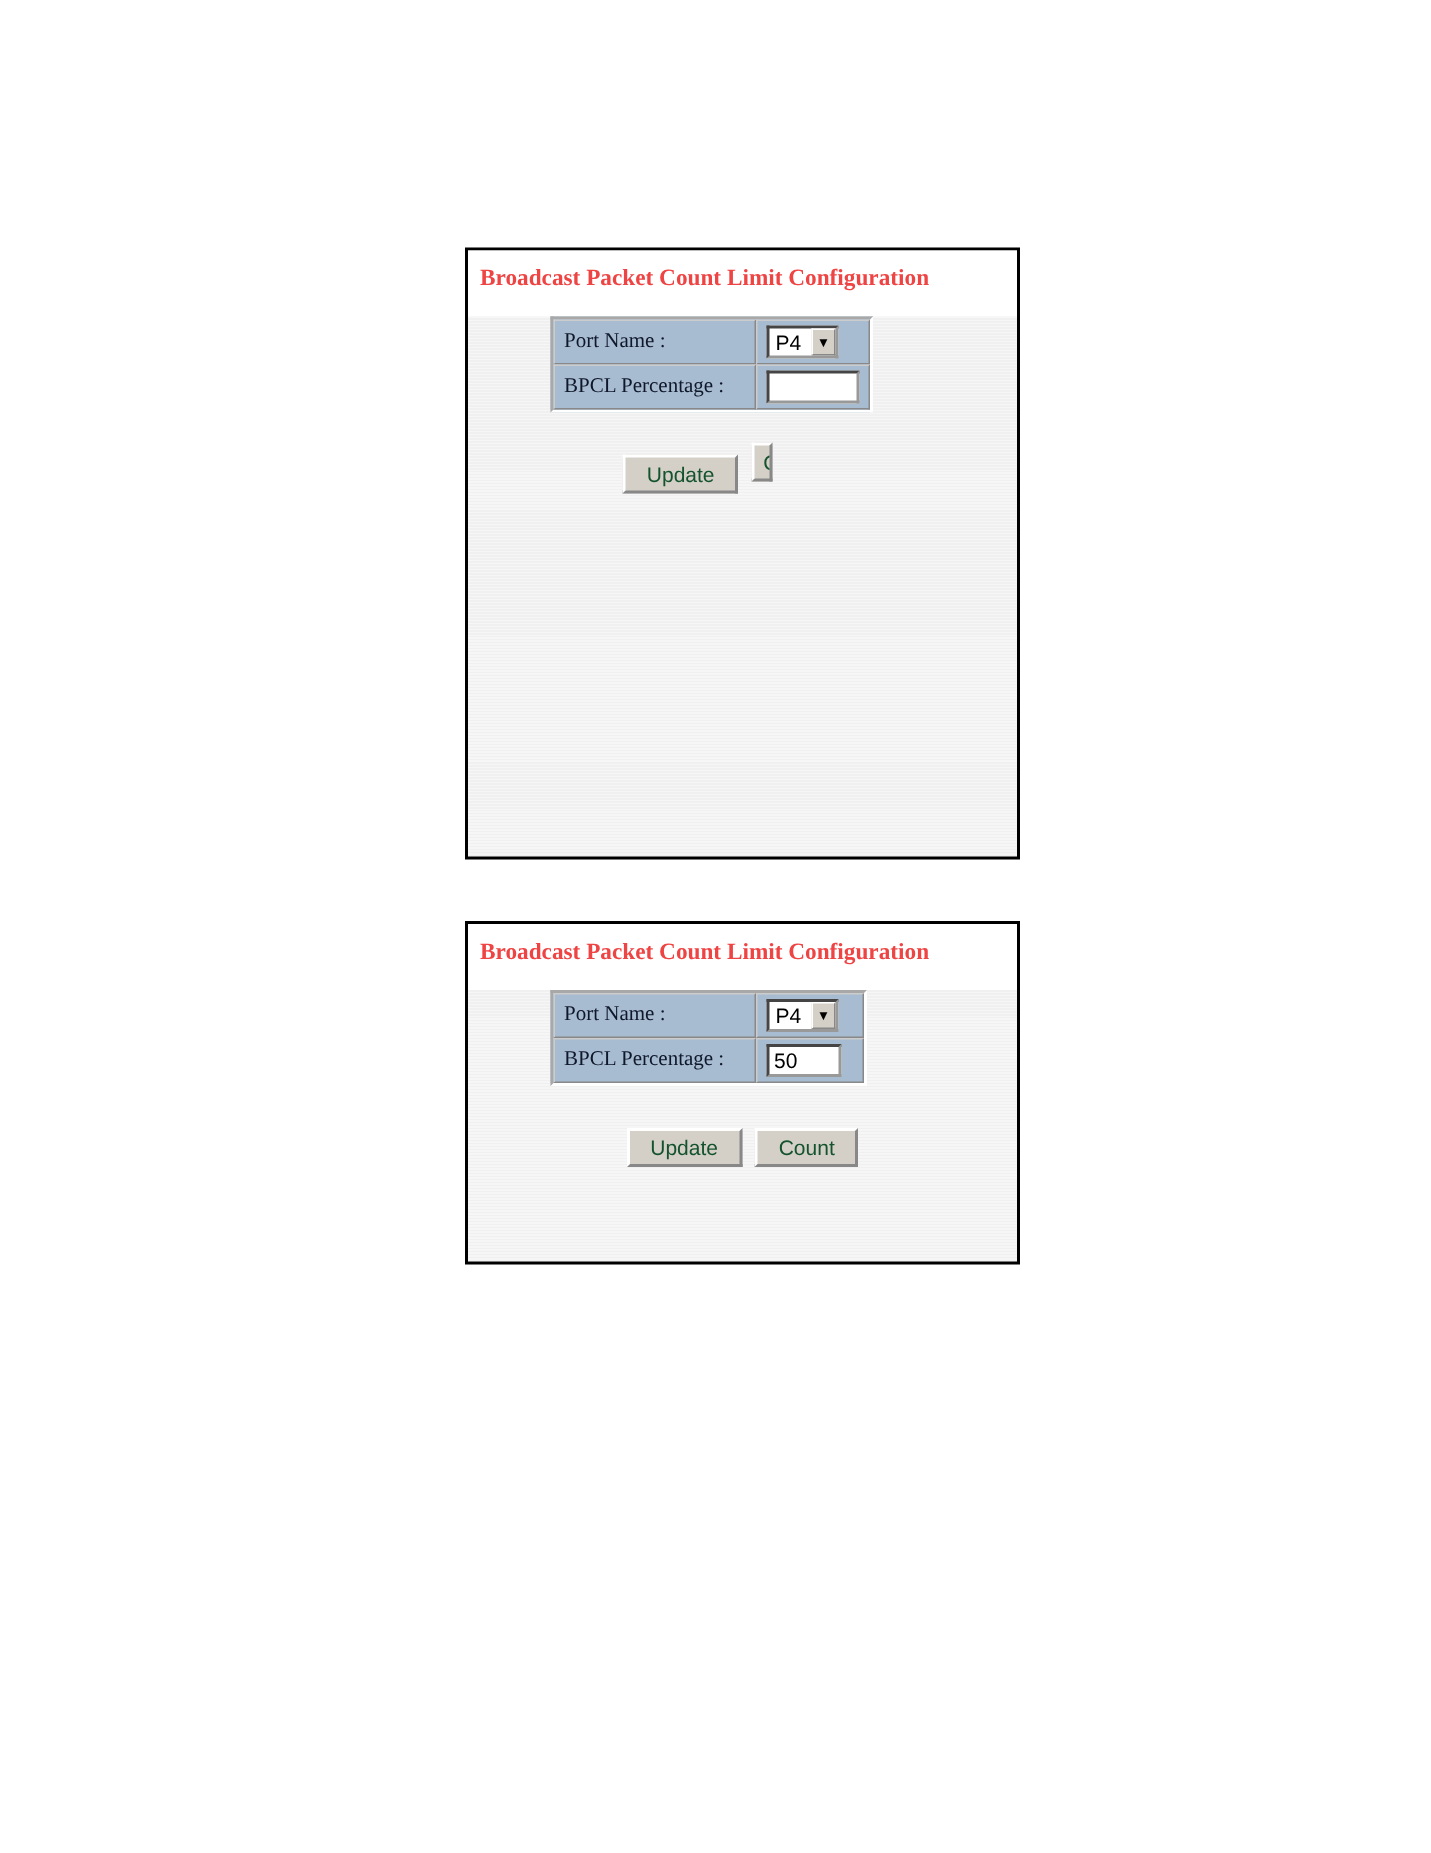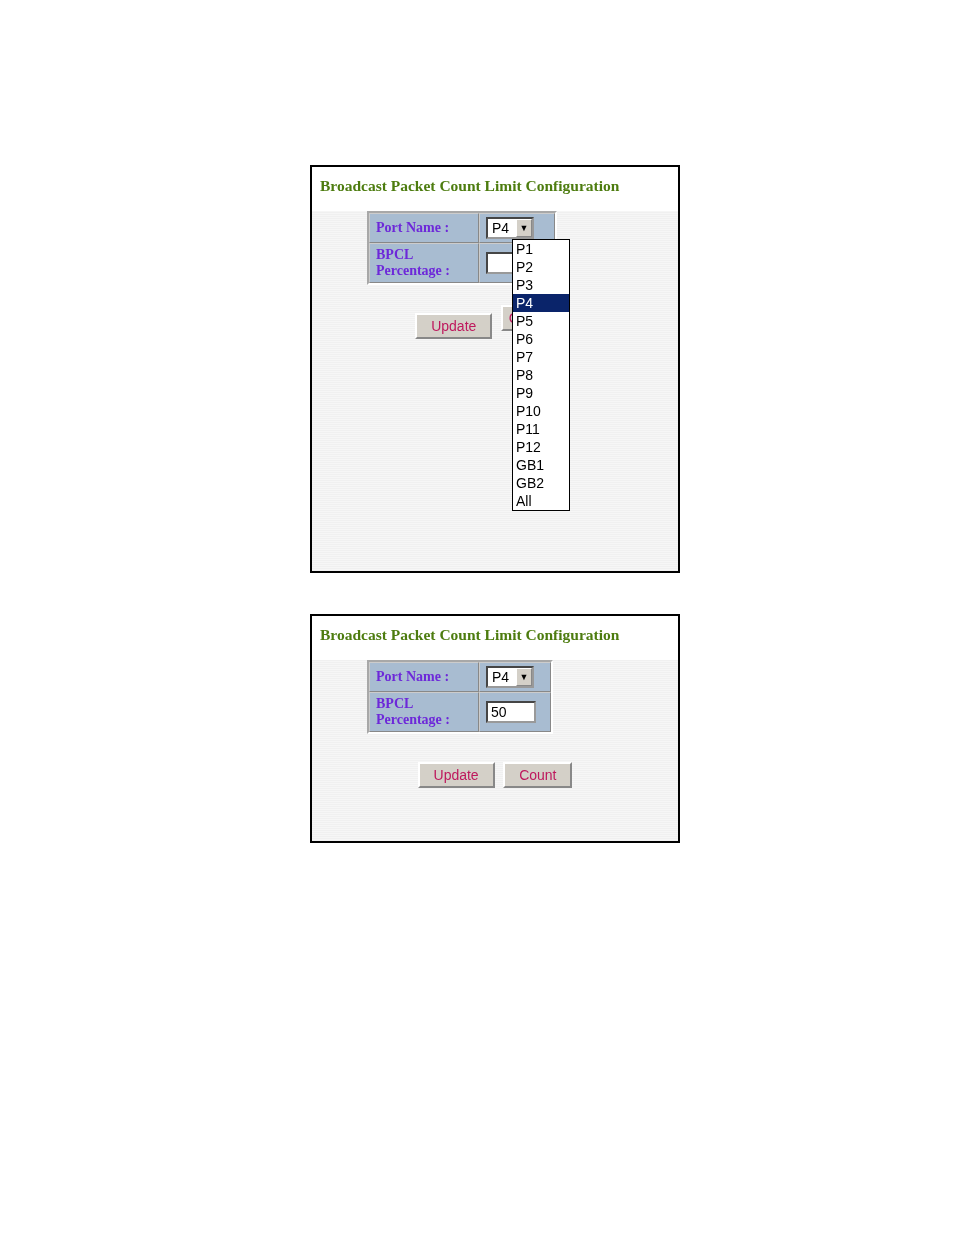--- a/index.html
+++ b/index.html
@@ -15,21 +15,21 @@
       border: 2px solid #000;
       background: #f5f5f5;
       background-image: repeating-linear-gradient(0deg, #f0f0f0 0px, #f0f0f0 1px, #f6f6f6 1px, #f6f6f6 2px);
     }
     .panel-1 { left: 310px; top: 165px; width: 370px; height: 408px; }
     .panel-2 { left: 310px; top: 614px; width: 370px; height: 229px; }
     .panel-title {
       font-weight: bold;
       font-size: 15.5px;
       font-family: "Times New Roman", serif;
-      color: #4d7c0f;
+      color: #ef4444;
       padding: 10px 8px 16px 8px;
       background: #fff;
     }
     .form-area {
       padding: 0 0 0 55px;
     }
     .form-table {
       border-collapse: separate;
       border-spacing: 0;
       border: 2px solid #a8a8a8;
@@ -41,23 +41,23 @@
       border: 1px solid #888;
       border-top-color: #ccc;
       border-left-color: #ccc;
       padding: 3px 6px;
       vertical-align: middle;
     }
     .label-cell {
       background: #a8bcd1;
       font-family: "Times New Roman", serif;
       font-size: 14px;
-      font-weight: bold;
-      color: #6d28d9;
-      width: 110px;
+      font-weight: normal;
+      color: #0f172a;
+      width: 135px;
       height: 30px;
     }
     .input-cell {
       background: #a8bcd1;
       width: 72px;
       height: 30px;
     }
     .select-box {
       display: inline-flex;
       align-items: center;
@@ -118,21 +118,21 @@
     .panel-1 .button-row { margin-top: 20px; }
     .btn {
       display: inline-block;
       background: #d4d0c8;
       border: 2px solid #888;
       border-top-color: #fff;
       border-left-color: #fff;
       padding: 3px 14px;
       font-size: 14px;
       font-family: Arial, sans-serif;
-      color: #be185d;
+      color: #14532d;
       cursor: pointer;
       margin: 0 2px;
     }
     .btn-cancel-partial {
       width: 14px;
       overflow: hidden;
       padding: 3px 0 3px 6px;
       text-align: left;
     }
   </style>
@@ -160,37 +160,20 @@
         </td>
       </tr>
     </tbody>
       </table>
   </div>
   <div class="button-row" style="padding-right:60px;">
     <span class="btn">Update</span>
     <span class="btn btn-cancel-partial">C</span>
   </div>
 
-  <div class="dropdown-list" style="left:200px; top:72px; width:58px;">
-    <div class="opt">P1</div>
-    <div class="opt">P2</div>
-    <div class="opt">P3</div>
-    <div class="opt selected">P4</div>
-    <div class="opt">P5</div>
-    <div class="opt">P6</div>
-    <div class="opt">P7</div>
-    <div class="opt">P8</div>
-    <div class="opt">P9</div>
-    <div class="opt">P10</div>
-    <div class="opt">P11</div>
-    <div class="opt">P12</div>
-    <div class="opt">GB1</div>
-    <div class="opt">GB2</div>
-    <div class="opt">All</div>
-  </div>
 </div>
 
 <div class="panel panel-2">
   <div class="panel-title">Broadcast Packet Count Limit Configuration</div>
   <div class="form-area">
     <table class="form-table">
       <tbody>
           <tr>
         <td class="label-cell">Port Name :</td>
         <td class="input-cell">

